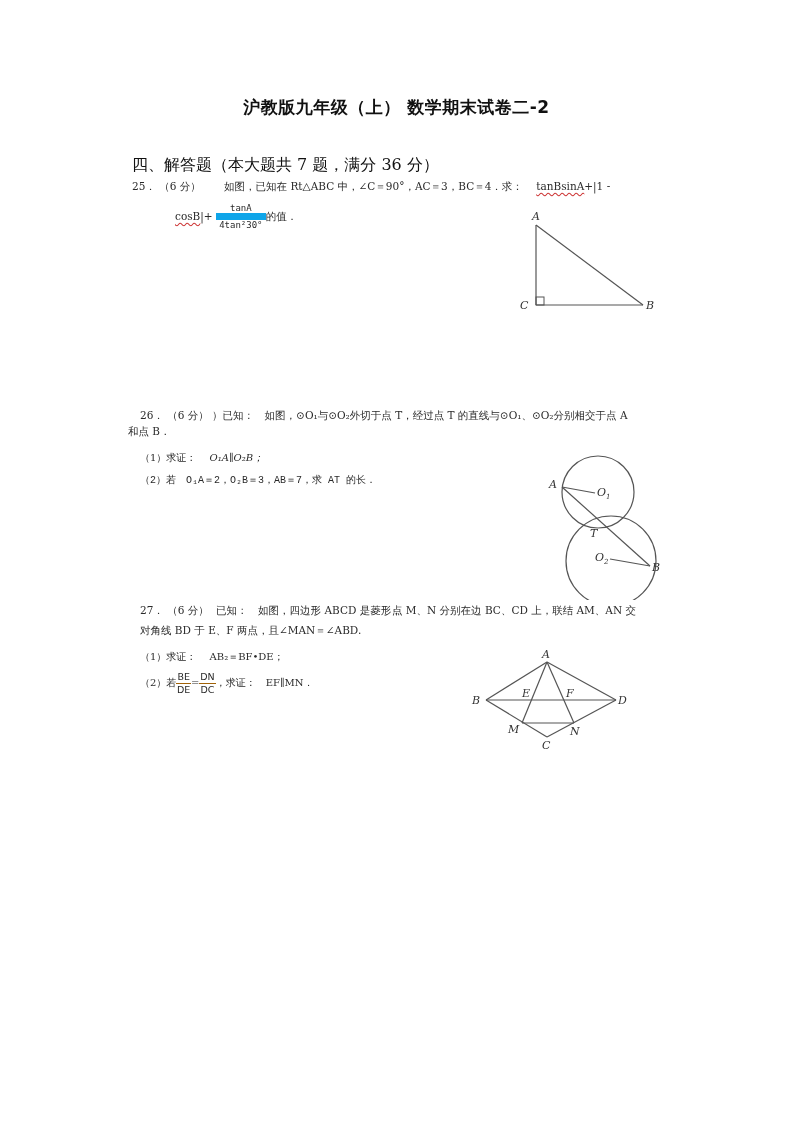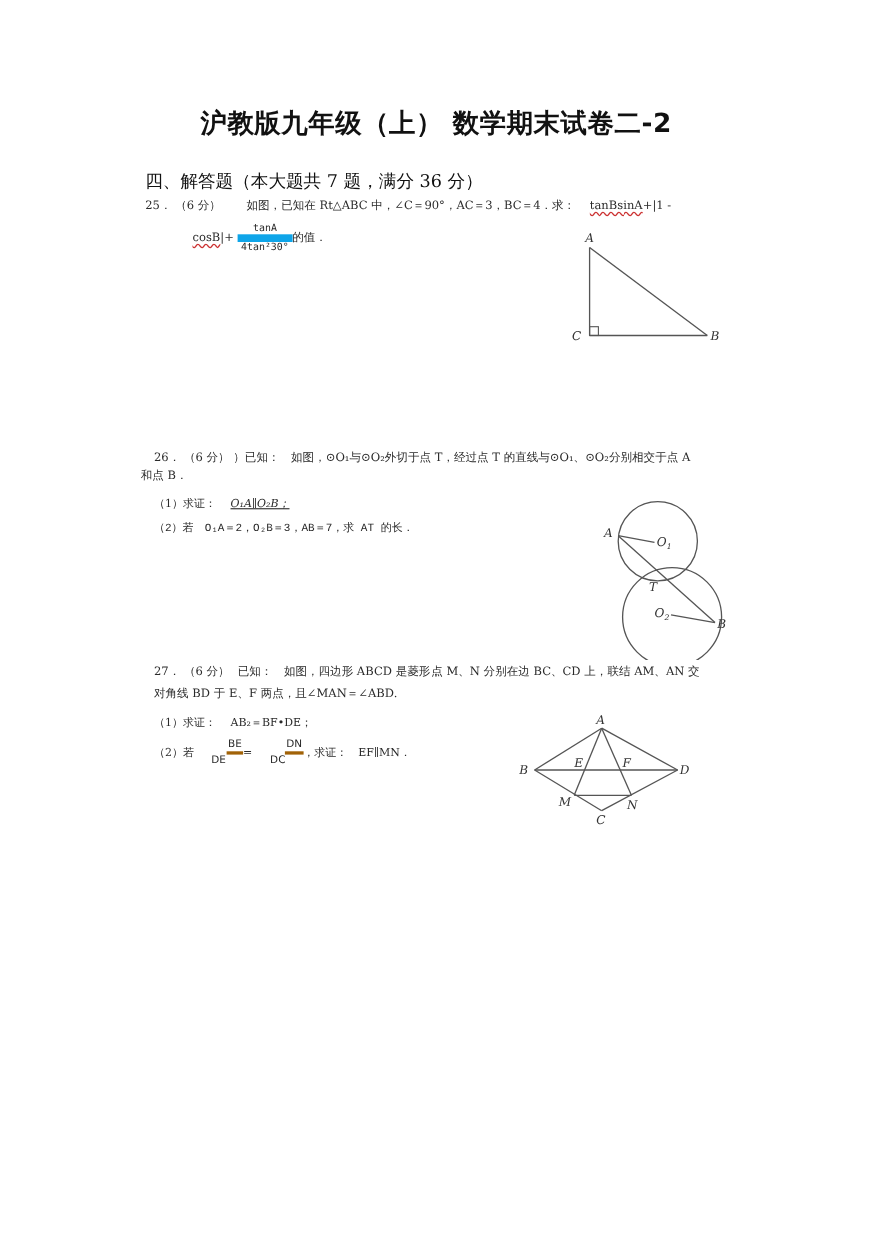--- a/index.html
+++ b/index.html
@@ -1,30 +1,30 @@
 <!DOCTYPE html>
 <html><head>
 <meta charset="utf-8">
 <style>
   html, body { margin: 0; padding: 0; background: #ffffff; }
   body { width: 793px; height: 1122px; position: relative; overflow: hidden;
          font-family: "DejaVu Serif", "Liberation Serif", serif; color: #222; }
   .abs { position: absolute; white-space: nowrap; }
-  .title { top: 96px; left: 0; width: 793px; text-align: center; font-size: 24px; font-weight: bold;
+  .title { top: 96px; left: 0; width: 793px; text-align: center; font-size: 17px; font-weight: bold;
            font-family: "DejaVu Sans", "Liberation Sans", sans-serif; letter-spacing: 0.5px; color:#111; }
   .section { font-size: 16px; font-weight: normal; color:#111; }
   .q { font-size: 10.5px; color:#2a2a2a; }
   .sub { font-size: 10px; color:#2a2a2a; }
   .it { font-style: italic; }
   .ul { text-decoration: underline; text-decoration-color: #c33; text-decoration-style: wavy; text-underline-offset: 2px; margin-left: 43px; }
   .frac { display: inline-block; vertical-align: middle; text-align: center; font-family: "DejaVu Sans Mono", "Liberation Mono", monospace; font-size: 9px; }
   .frac .num { display: block; border-bottom: 7px solid #0ea5e9; padding: 0 6px; }
   .frac .den { display: block; }
   .frac2 { display: inline-block; vertical-align: middle; text-align: center; font-size: 9.5px; line-height: 12px; font-family: "DejaVu Sans", "Liberation Sans", sans-serif; }
-  .frac2 .num { display: block; border-bottom: 3px solid #a16207; padding: 0 1px; margin-left: 30px; }
+  .frac2 .num { display: block; border-bottom: 1px solid #a16207; padding: 0 1px; }
   .frac2 .den { display: block; }
   svg text { font-family: "DejaVu Serif", "Liberation Serif", serif; font-style: italic; font-size: 11px; fill: #333; }
   .fig { position: absolute; }
 </style>
 </head>
 <body>
 
 <div class="abs title">沪教版九年级（上） 数学期末试卷二-2</div>
 
 <div class="abs section" style="top:155px; left:132px;">四、解答题（本大题共 7 题，满分 36 分）</div>
@@ -54,21 +54,21 @@
 </svg>
 
 <div class="abs q" style="top:409px; left:140px;">
   <span>26．</span>
   <span>（6 分）</span>
   <span>）已知：　如图，⊙O₁与⊙O₂外切于点 T，经过点 T 的直线与⊙O₁、⊙O₂分别相交于点 A</span>
 </div>
 <div class="abs q" style="top:425px; left:128px;">和点 B．</div>
 <div class="abs sub" style="top:451px; left:140px;">
   <span>（1）求证：</span>
-  <span class="it" style="margin-left:10px;text-decoration:underline;">O₁A∥O₂B；</span>
+  <span class="it" style="margin-left:10px;">O₁A∥O₂B；</span>
 </div>
 <div class="abs sub" style="top:473px; left:140px;font-family:Liberation Mono, monospace;">
   <span>（2）若</span>
   <span style="margin-left:4px;">O₁A＝2，O₂B＝3，AB＝7，求 AT 的长．</span>
 </div>
 
 <svg class="fig" style="left:540px; top:455px;" width="130" height="145">
   <circle cx="58" cy="37" r="36" fill="none" stroke="#555" stroke-width="1.2"></circle>
   <circle cx="71" cy="106" r="45" fill="none" stroke="#555" stroke-width="1.2"></circle>
   <line x1="22" y1="32" x2="110" y2="111" stroke="#555" stroke-width="1.2"></line>

